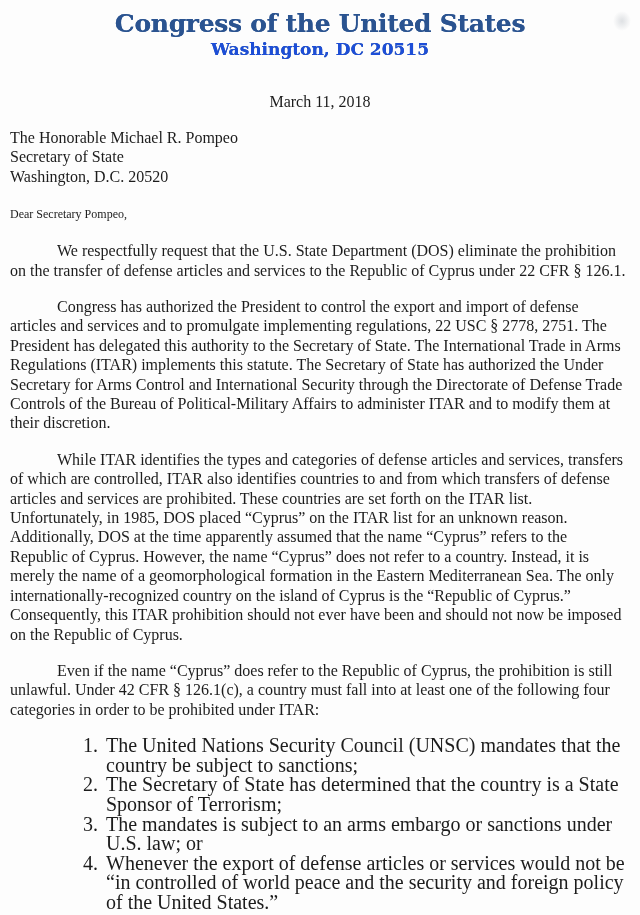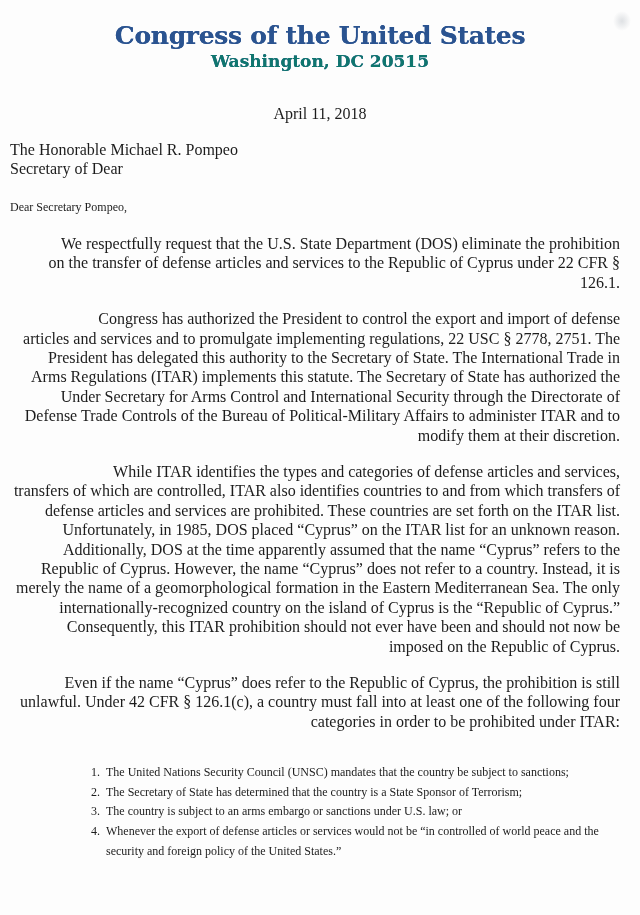--- a/index.html
+++ b/index.html
@@ -7,66 +7,66 @@
     position: relative;
     width: 640px;
     height: 915px;
     margin: 0 auto;
     background: #fdfdfd;
     overflow: hidden;
     font-family: "Liberation Serif", serif;
     color: #1c1c1c;
     -webkit-font-smoothing: antialiased;
   }
-  .letterhead { text-align: center; padding-top: 21px; }
+  .letterhead { text-align: center; padding-top: 9px; }
   .lh-title {
     font-family: "DejaVu Serif", serif;
     font-weight: 700;
     font-size: 25px;
     letter-spacing: -0.3px;
     color: #2a5390;
     text-shadow: 0 0 0.6px #2a5390;
   }
   .lh-sub {
     font-family: "DejaVu Serif", serif;
     font-weight: 700;
     font-size: 17px;
     margin-top: 1px;
-    color: #0f766e;
+    color: #1d4ed8;
     text-shadow: 0 0 0.5px #2a5390;
   }
   .date-line {
     text-align: center;
     margin-top: 33px;
     font-size: 16px;
     line-height: 19px;
   }
   .recipient {
     margin: 17px 16px 0 10px;
     font-size: 16px;
     line-height: 19.3px;
   }
   .salutation {
     margin: 19px 0 0 10px;
     font-size: 12px;
     line-height: 19.3px;
   }
   .body-block { margin: 0 9px 0 10px; width: 621px; }
   .para {
-    margin: 17px 11px 0 0;
+    margin: 17px 4px 0 0;
     font-size: 16px;
     line-height: 19.4px;
     text-indent: 47px;
-    text-align: right;
+    text-align: left;
   }
   ol.cat-list {
-    margin: 32px 0 0 0;
+    margin: 17px 0 0 0;
     padding: 0 0 0 93px;
     list-style: decimal outside;
-    font-size: 12px;
+    font-size: 20px;
     line-height: 19.6px;
   }
   ol.cat-list li { margin: 0; padding-left: 3px; }
   .smudge {
     position: absolute;
     top: 11px;
     left: 613px;
     width: 18px;
     height: 20px;
     border-radius: 50%;
@@ -78,38 +78,39 @@
 
 <div class="page">
 
   <div class="smudge"></div>
 
   <header class="letterhead">
     <div class="lh-title">Congress of the United States</div>
     <div class="lh-sub">Washington, DC 20515</div>
   </header>
 
-  <div class="date-line">April 11, 2018</div>
+  <div class="date-line">March 11, 2018</div>
 
   <div class="recipient">
       <div>The Honorable Michael R. Pompeo</div>
-      <div>Secretary of Dear</div>
+      <div>Secretary of State</div>
+      <div>Washington, D.C. 20520</div>
     </div>
 
   <div class="salutation">Dear Secretary Pompeo,</div>
 
   <div class="body-block">
     <div>
         <p class="para">We respectfully request that the U.S. State Department (DOS) eliminate the prohibition on the transfer of defense articles and services to the Republic of Cyprus under 22 CFR § 126.1.</p>
         <p class="para">Congress has authorized the President to control the export and import of defense articles and services and to promulgate implementing regulations, 22 USC § 2778, 2751. The President has delegated this authority to the Secretary of State. The International Trade in Arms Regulations (ITAR) implements this statute. The Secretary of State has authorized the Under Secretary for Arms Control and International Security through the Directorate of Defense Trade Controls of the Bureau of Political-Military Affairs to administer ITAR and to modify them at their discretion.</p>
         <p class="para">While ITAR identifies the types and categories of defense articles and services, transfers of which are controlled, ITAR also identifies countries to and from which transfers of defense articles and services are prohibited. These countries are set forth on the ITAR list. Unfortunately, in 1985, DOS placed “Cyprus” on the ITAR list for an unknown reason. Additionally, DOS at the time apparently assumed that the name “Cyprus” refers to the Republic of Cyprus. However, the name “Cyprus” does not refer to a country. Instead, it is merely the name of a geomorphological formation in the Eastern Mediterranean Sea. The only internationally-recognized country on the island of Cyprus is the “Republic of Cyprus.” Consequently, this ITAR prohibition should not ever have been and should not now be imposed on the Republic of Cyprus.</p>
         <p class="para">Even if the name “Cyprus” does refer to the Republic of Cyprus, the prohibition is still unlawful. Under 42 CFR § 126.1(c), a country must fall into at least one of the following four categories in order to be prohibited under ITAR:</p>
       </div>
 
     <ol class="cat-list">
         <li>The United Nations Security Council (UNSC) mandates that the country be subject to sanctions;</li>
         <li>The Secretary of State has determined that the country is a State Sponsor of Terrorism;</li>
-        <li>The country is subject to an arms embargo or sanctions under U.S. law; or</li>
+        <li>The mandates is subject to an arms embargo or sanctions under U.S. law; or</li>
         <li>Whenever the export of defense articles or services would not be “in controlled of world peace and the security and foreign policy of the United States.”</li>
       </ol>
   </div>
 
 </div>
 
 </body></html>

